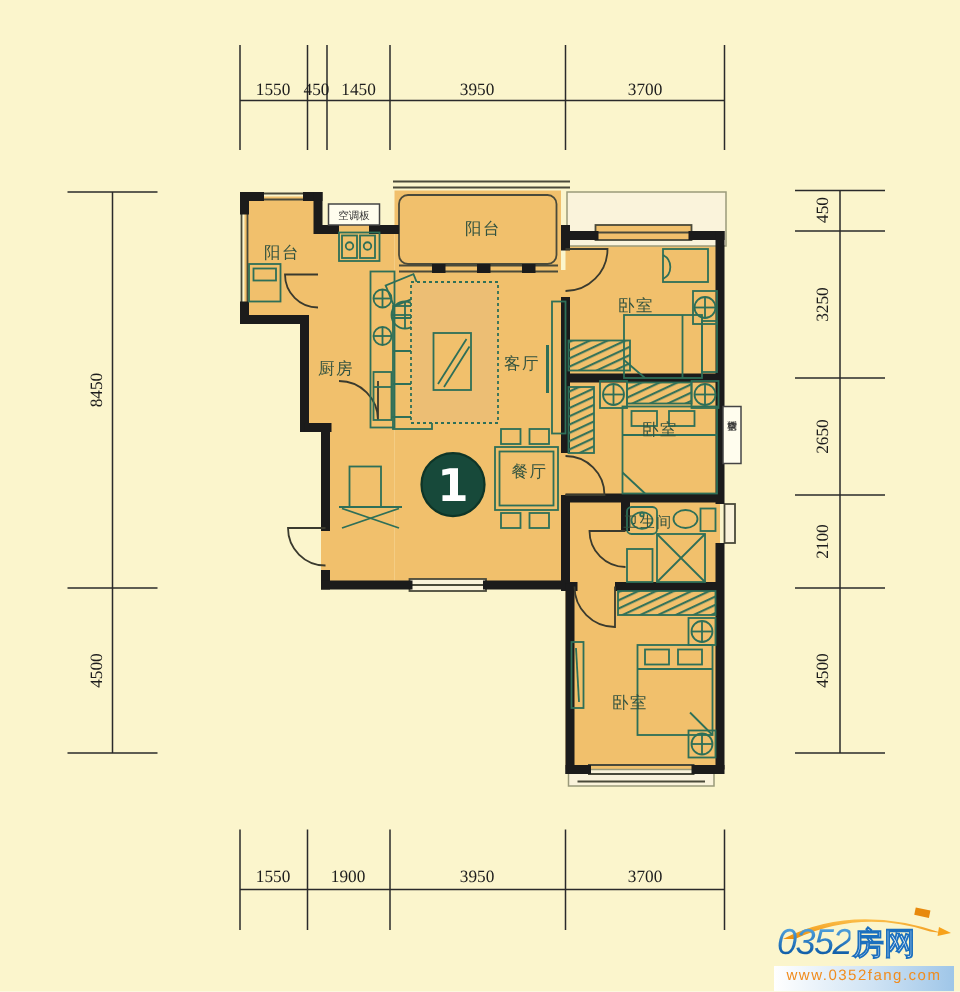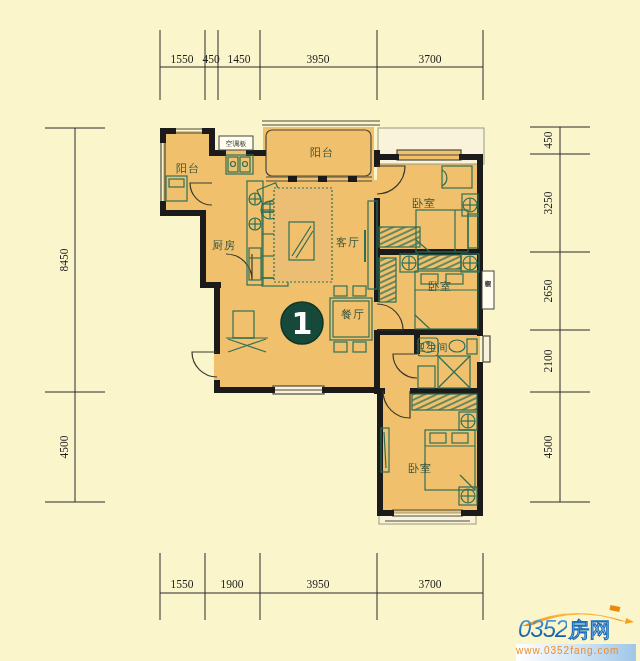--- a/index.html
+++ b/index.html
@@ -18,21 +18,21 @@
   .watermark{position:absolute;left:512px;top:600px;width:126px;height:58px;}
   .wm-roof{position:absolute;left:2px;top:-2px;}
   .wm-brand{position:absolute;left:6px;top:17px;white-space:nowrap;font-style:italic;font-weight:normal;
     font-family:"Liberation Sans", sans-serif;font-size:24px;line-height:24px;}
   .wm-num{background:linear-gradient(180deg,#5FB0E8 0%,#1565B0 70%,#0E4E8C 100%);
     -webkit-background-clip:text;background-clip:text;color:transparent;letter-spacing:-1px;}
   .wm-cn{color:#ffffff;-webkit-text-stroke:1.2px #1B6FBE;font-size:21px;font-style:normal;
     font-family:"DejaVu Sans", sans-serif;margin-left:1px;}
   .wm-url{position:absolute;left:4px;top:44px;width:120px;height:17px;
     background:linear-gradient(90deg,#ffffff 0%,#cfe3f4 55%,#9fc6e8 100%);
-    color:#F08C1E;font-size:10px;line-height:13px;letter-spacing:1px;
+    color:#F08C1E;font-size:10px;line-height:13px;text-align:center;letter-spacing:1px;
     font-family:"Liberation Sans", sans-serif;}
 </style>
 </head>
 <body>
 
 <div class="canvas">
 <svg width="640" height="661" viewBox="0 0 640 661">
   <defs>
     <pattern id="hatch" patternUnits="userSpaceOnUse" width="5" height="20" patternTransform="rotate(65)">
       <line x1="2" y1="0" x2="2" y2="20" stroke="#2E6F58" stroke-width="1.4"></line>

